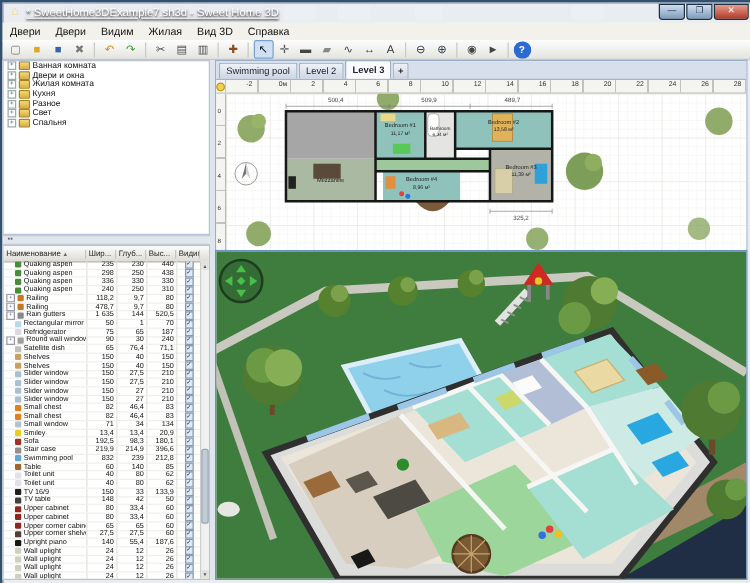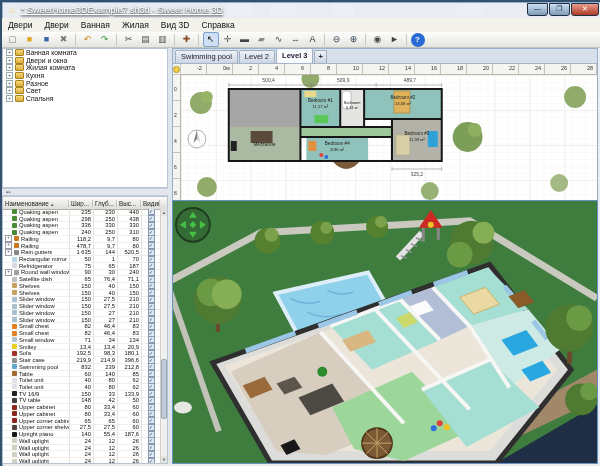--- a/index.html
+++ b/index.html
@@ -97,21 +97,21 @@
     <div class="winbtns">
       <span class="wb">—</span>
       <span class="wb">❐</span>
       <span class="wb close">✕</span>
     </div>
   </div>
 
   <div class="menubar" id="menubar">
       <span class="menu-item">Двери</span>
       <span class="menu-item">Двери</span>
-      <span class="menu-item">Ванная</span>
+      <span class="menu-item">Видим</span>
       <span class="menu-item">Жилая</span>
       <span class="menu-item">Вид 3D</span>
       <span class="menu-item">Справка</span>
     </div>
   <div class="toolbar" id="toolbar">
       <span class="tbtn" style="color: rgb(119, 119, 119);">▢</span>
       <span class="tbtn" style="color: rgb(224, 168, 32);">■</span>
       <span class="tbtn" style="color: rgb(53, 101, 168);">■</span>
       <span class="tbtn" style="color: rgb(119, 119, 119);">✖</span>
       <div class="tsep"></div>

